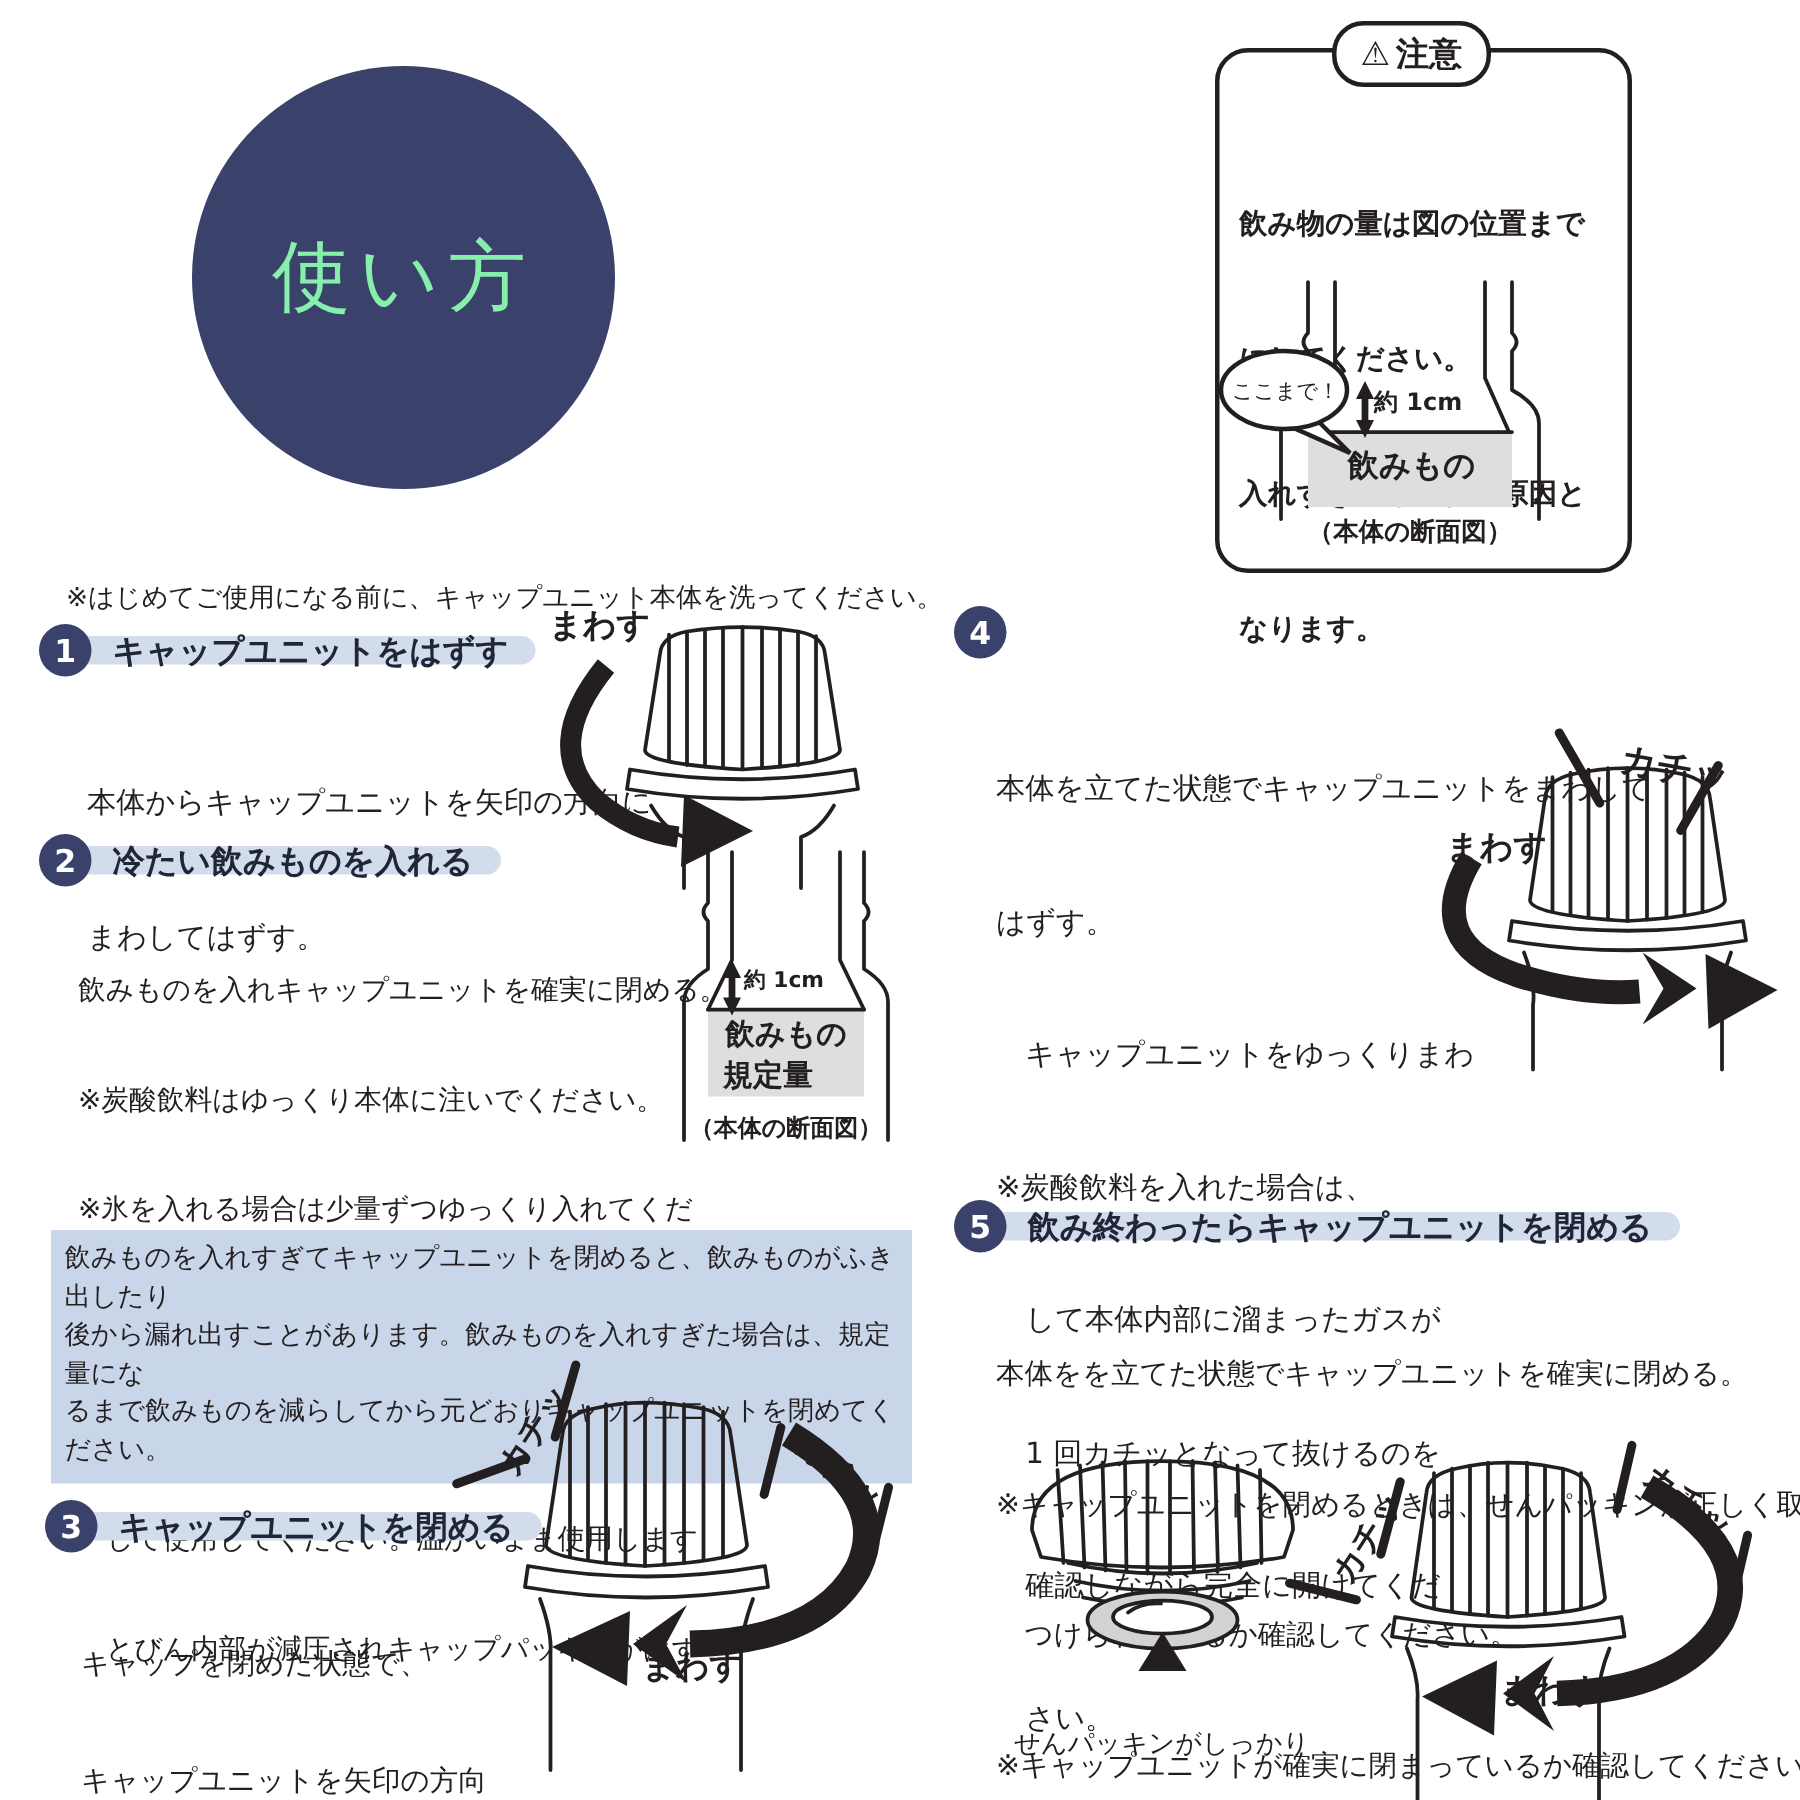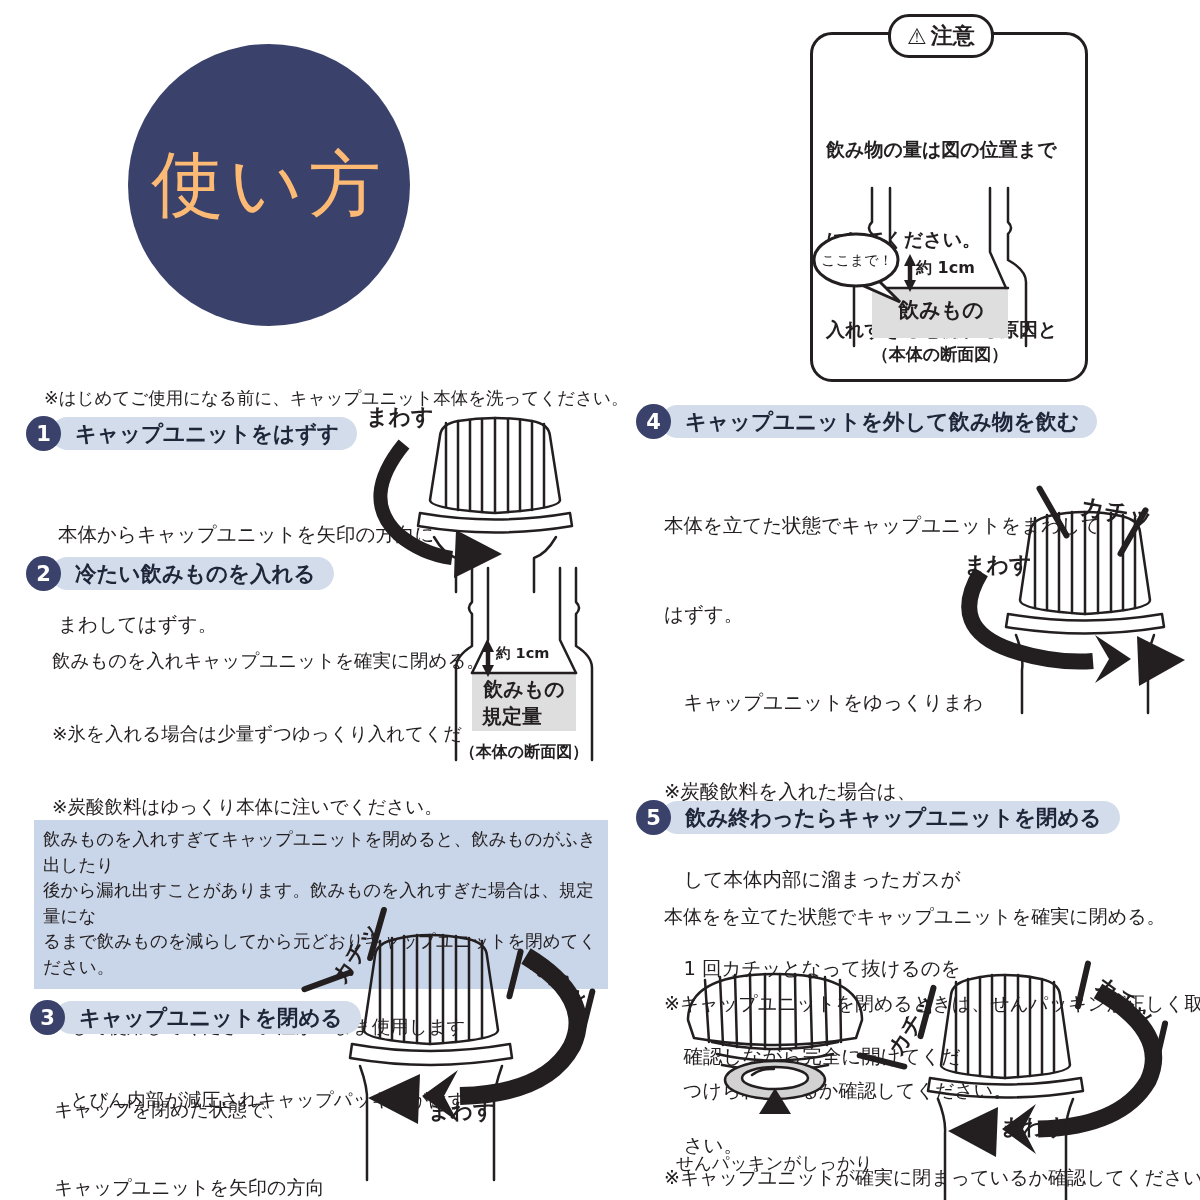--- a/index.html
+++ b/index.html
@@ -2,36 +2,36 @@
 <html><head>
 <meta charset="utf-8">
 <style>
   html,body{margin:0;padding:0;background:#fff;}
   .page{position:relative;width:1200px;height:1200px;background:#ffffff;overflow:hidden;
         font-family:"DejaVu Sans","Liberation Sans",sans-serif;color:#231F20;}
 
   
   .title-circle{position:absolute;left:128px;top:44px;width:282px;height:282px;border-radius:50%;
     background:#3A426B;display:flex;align-items:center;justify-content:center;}
-  .title-circle span{color:#fdba74;font-family:"DejaVu Serif","Liberation Serif",serif;
-    font-size:72px;letter-spacing:6px;font-weight:400;}
+  .title-circle span{color:#86efac;font-family:"DejaVu Serif","Liberation Serif",serif;
+    font-size:52px;letter-spacing:6px;font-weight:400;}
 
   
   .caution-box{position:absolute;left:810px;top:32px;width:272px;height:344px;
     border:3px solid #231F20;border-radius:22px;background:#fff;}
   .caution-pill{position:absolute;left:888px;top:14px;height:38px;padding:0 16px;background:#fff;
     border:3px solid #231F20;border-radius:21px;display:flex;align-items:center;gap:4px;
     font-weight:700;font-size:22px;}
   .caution-text{position:absolute;left:826px;top:74px;font-size:19px;font-weight:700;line-height:30px;white-space:pre;}
 
   
   .step-header{position:absolute;display:flex;align-items:center;}
   .step-num{width:35px;height:35px;border-radius:50%;background:#3A426B;color:#fff;z-index:2;
     display:flex;align-items:center;justify-content:center;font-size:21px;font-weight:700;flex:0 0 auto;}
-  .step-band{margin-left:-10px;height:33px;background:#D3DCEA;border-radius:17px;
+  .step-band{margin-left:-10px;height:19px;background:#D3DCEA;border-radius:17px;
     display:flex;align-items:center;padding:0 18px 0 24px;font-size:21.5px;font-weight:700;color:#20263A;white-space:pre;}
 
   .body-text{position:absolute;white-space:pre;}
   .body-text div{white-space:pre;}
 
   .note{position:absolute;left:44px;top:386px;font-size:17.5px;}
 
   .highlight-note{position:absolute;left:34px;top:820px;width:556px;background:#C9D5E8;
     padding:7px 9px 9px 9px;font-size:17.5px;line-height:25.5px;}
 
@@ -107,22 +107,22 @@
     <polygon class="blk" points="150,158 104,134 102,182"></polygon>
   </svg>
   <span class="mawasu" style="left:366px;top:402px">まわす</span>
 
   <div class="step-header" style="left:26px;top:556px">
     <div class="step-num">2</div>
     <div class="step-band">冷たい飲みものを入れる</div>
   </div>
   <div class="body-text" style="left:52px;top:600px;font-size:18.5px;line-height:24.4px">
     <div>飲みものを入れキャップユニットを確実に閉める。</div>
+    <div>※炭酸飲料はゆっくり本体に注いでください。</div>
     <div>※氷を入れる場合は少量ずつゆっくり入れてくだ</div>
-    <div>※炭酸飲料はゆっくり本体に注いでください。</div>
     <div>　さい。</div>
     <div>※あらかじめ少量の冷水を入れ、1 分程度予冷</div>
     <div>　して使用してください。温かいまま使用します</div>
     <div>　とびん内部が減圧されキャップパッキンがはず</div>
     
   </div>
   <svg style="left:436px;top:560px" width="176" height="200" viewBox="0 0 176 200">
     <rect x="36" y="113" width="104" height="58" fill="#DEDEDE"></rect>
     <path class="ln" d="M 20,200 L 20,108 Q 20,96 36,86 L 36,54 Q 30,48 36,42 L 36,8"></path>
     <path class="ln" d="M 156,200 L 156,108 Q 156,96 140,86 L 140,54 Q 146,48 140,42 L 140,8"></path>
@@ -166,21 +166,20 @@
   <div class="kachi-tick" style="left:374px;top:906px;height:56px;transform:rotate(16deg)"></div>
   <span class="kachi" style="left:322px;top:938px;transform:rotate(-57deg)">カチッ</span>
   <div class="kachi-tick flat" style="left:300px;top:978px;width:54px;transform:rotate(-20deg)"></div>
   <div class="kachi-tick" style="left:512px;top:948px;height:52px;transform:rotate(14deg)"></div>
   <span class="kachi" style="left:526px;top:966px;transform:rotate(38deg)">カチッ</span>
   <div class="kachi-tick" style="left:585px;top:988px;height:42px;transform:rotate(14deg)"></div>
   <span class="mawasu" style="left:428px;top:1096px">まわす</span>
 
   <div class="step-header" style="left:636px;top:404px">
     <div class="step-num">4</div>
-    <div class="step-band">キャップユニットを外して飲み物を飲む</div>
   </div>
   <div class="body-text" style="left:664px;top:452px;font-size:19.5px;line-height:29.5px">
     <div>本体を立てた状態でキャップユニットをまわして</div>
     <div>はずす。</div>
     <div>　キャップユニットをゆっくりまわ</div>
     <div>※炭酸飲料を入れた場合は、</div>
     <div>　して本体内部に溜まったガスが</div>
     <div>　1 回カチッとなって抜けるのを</div>
     <div>　確認しながら完全に開けてくだ</div>
     <div>　さい。</div>

